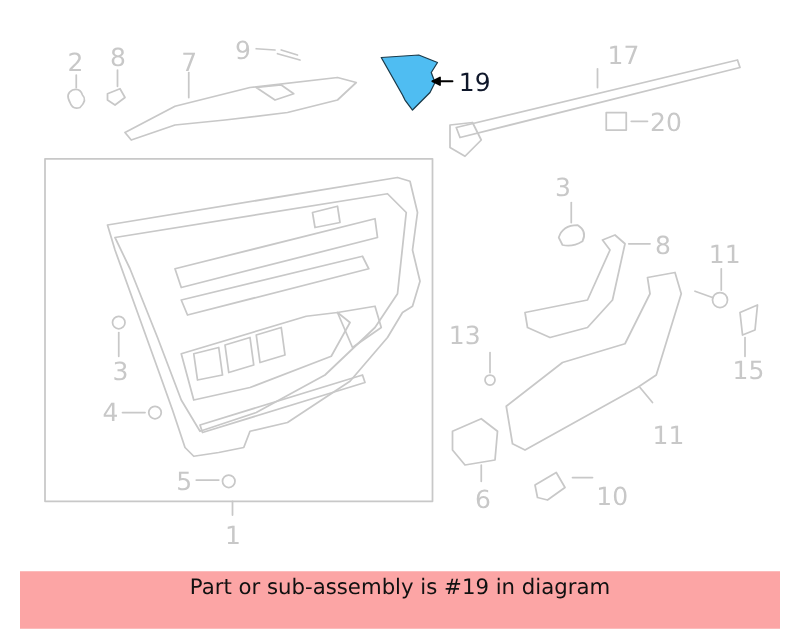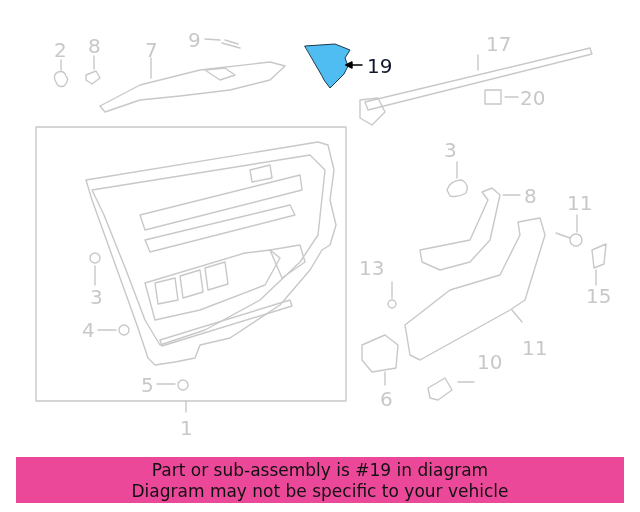--- a/index.html
+++ b/index.html
@@ -1,20 +1,20 @@
 <!DOCTYPE html>
 <html><head>
 <meta charset="utf-8">
 <style>
   html, body { margin:0; padding:0; background:#ffffff; }
   body { width:640px; height:512px; position:relative; overflow:hidden; font-family:"DejaVu Sans", sans-serif; }
   #diagram { position:absolute; left:0; top:0; width:640px; height:450px; }
   .callout { position:absolute; font-family:"DejaVu Sans", sans-serif; font-size:20px; color:#c8c8c8; line-height:1; }
   .callout.hl { color:#0f172a; }
-  #banner { position:absolute; left:16px; top:457px; width:608px; height:46px; background:#ec4899; text-align:center; color:#111; font-size:17px; line-height:21px; padding-top:3px; box-sizing:border-box; }
+  #banner { position:absolute; left:16px; top:457px; width:608px; height:46px; background:#fca5a5; text-align:center; color:#111; font-size:17px; line-height:21px; padding-top:3px; box-sizing:border-box; }
 </style>
 </head>
 <body>
 
 <div id="diagram">
   <svg width="640" height="450" viewBox="0 0 640 450" fill="none" stroke="#c8c8c8" stroke-width="1.4" stroke-linejoin="round" stroke-linecap="round">
 
     <rect x="36" y="127" width="310" height="274"></rect>
     <line x1="186" y1="401" x2="186" y2="412"></line>
 
@@ -99,19 +99,18 @@
 <div class="callout" style="left:444px;top:140px">3</div>
 <div class="callout" style="left:524px;top:186px">8</div>
 <div class="callout" style="left:567px;top:193px">11</div>
 <div class="callout" style="left:359px;top:258px">13</div>
 <div class="callout" style="left:586px;top:286px">15</div>
 <div class="callout" style="left:522px;top:338px">11</div>
 <div class="callout" style="left:90px;top:287px">3</div>
 <div class="callout" style="left:82px;top:320px">4</div>
 <div class="callout" style="left:141px;top:375px">5</div>
 <div class="callout" style="left:380px;top:389px">6</div>
-<div class="callout" style="left:477px;top:352px">10</div>
+<div class="callout" style="left:477px;top:387px">10</div>
 <div class="callout" style="left:180px;top:418px">1</div>
 
 <div id="banner">
   <div>Part or sub-assembly is #19 in diagram</div>
-  <div>Diagram may not be specific to your vehicle</div>
 </div>
 
 </body></html>

